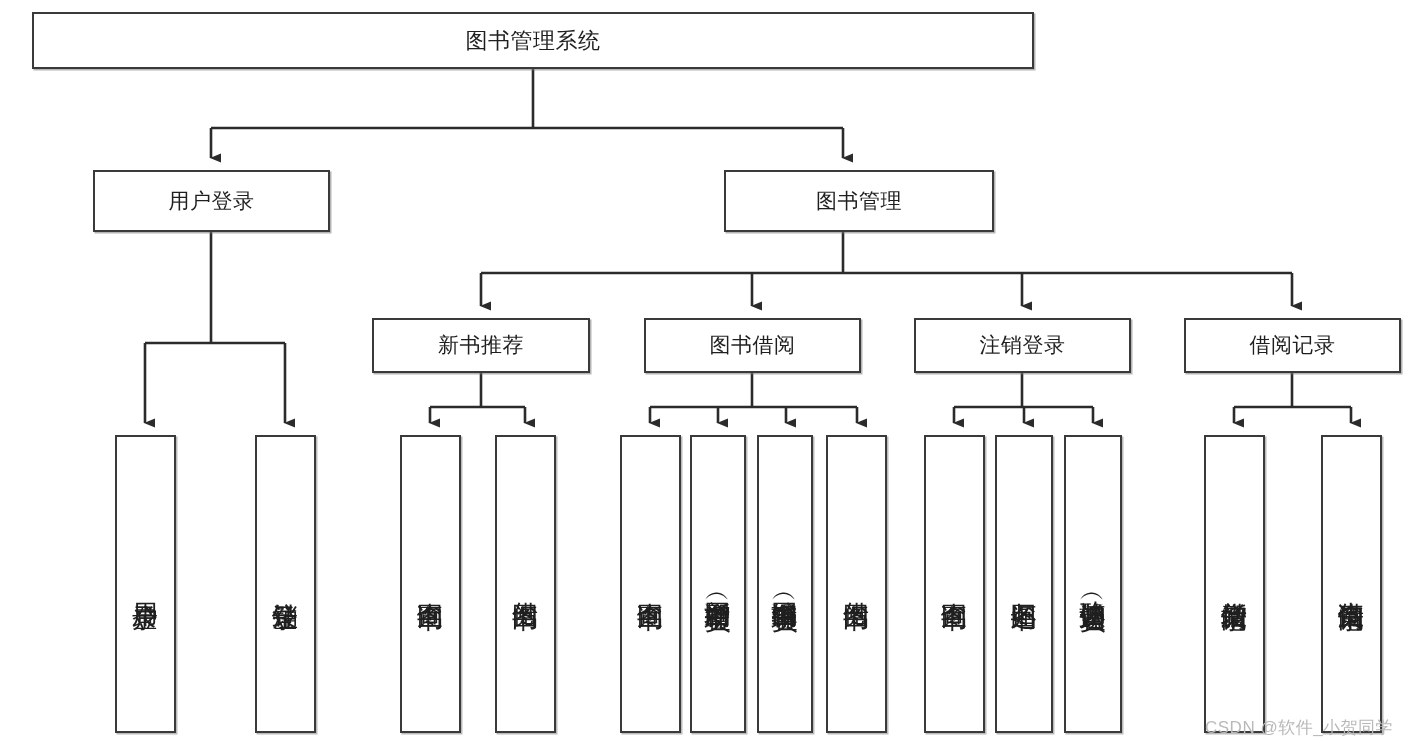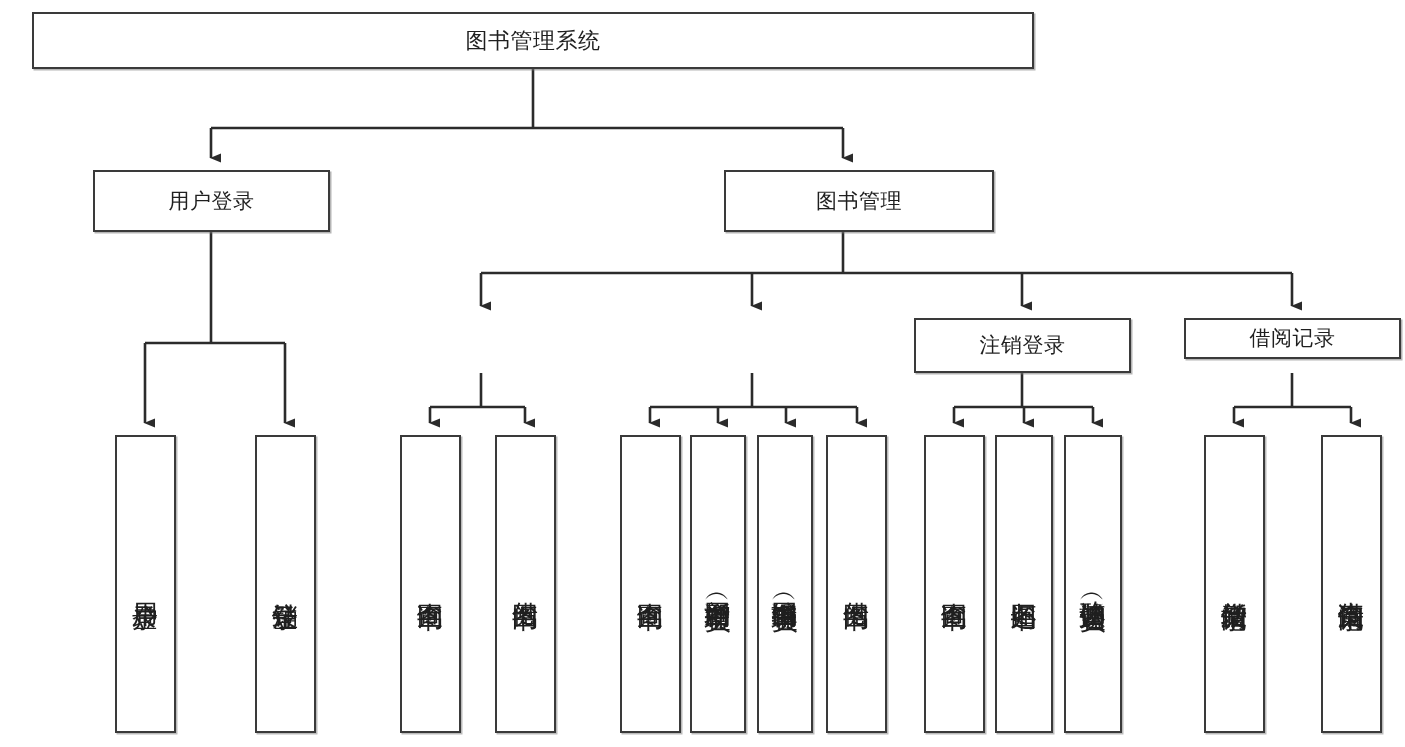--- a/index.html
+++ b/index.html
@@ -81,24 +81,30 @@
     <span class="lbl">图书管理系统</span>
   </div>
 
   <div class="node" style="left:81px;top:170px;width:237px;height:62px;">
     <span class="lbl">用户登录</span>
   </div>
   <div class="node" style="left:712px;top:170px;width:270px;height:62px;">
     <span class="lbl">图书管理</span>
   </div>
 
+  <div class="node" style="left:360px;top:318px;width:218px;height:55px;">
+    <span class="lbl">新书推荐</span>
+  </div>
+  <div class="node" style="left:632px;top:318px;width:217px;height:55px;">
+    <span class="lbl">图书借阅</span>
+  </div>
   <div class="node" style="left:902px;top:318px;width:217px;height:55px;">
     <span class="lbl">注销登录</span>
   </div>
-  <div class="node" style="left:1172px;top:318px;width:217px;height:41px;">
+  <div class="node" style="left:1172px;top:318px;width:217px;height:55px;">
     <span class="lbl">借阅记录</span>
   </div>
 
   <div class="leaf" style="left:103px;top:435px;width:61px;height:298px;">
     <span class="vlbl">用户登录</span>
   </div>
   <div class="leaf" style="left:243px;top:435px;width:61px;height:298px;">
     <span class="vlbl">注销登录</span>
   </div>
 
@@ -132,13 +138,14 @@
     <span class="vlbl">确认归还（管理员）</span>
   </div>
 
   <div class="leaf" style="left:1192px;top:435px;width:61px;height:298px;">
     <span class="vlbl">新增借阅记录</span>
   </div>
   <div class="leaf" style="left:1309px;top:435px;width:61px;height:298px;">
     <span class="vlbl">查询借阅记录</span>
   </div>
 
+  <div class="watermark" style="left:1193px;top:716px;">CSDN @软件_小贺同学</div>
 </div>
 
 </body></html>

